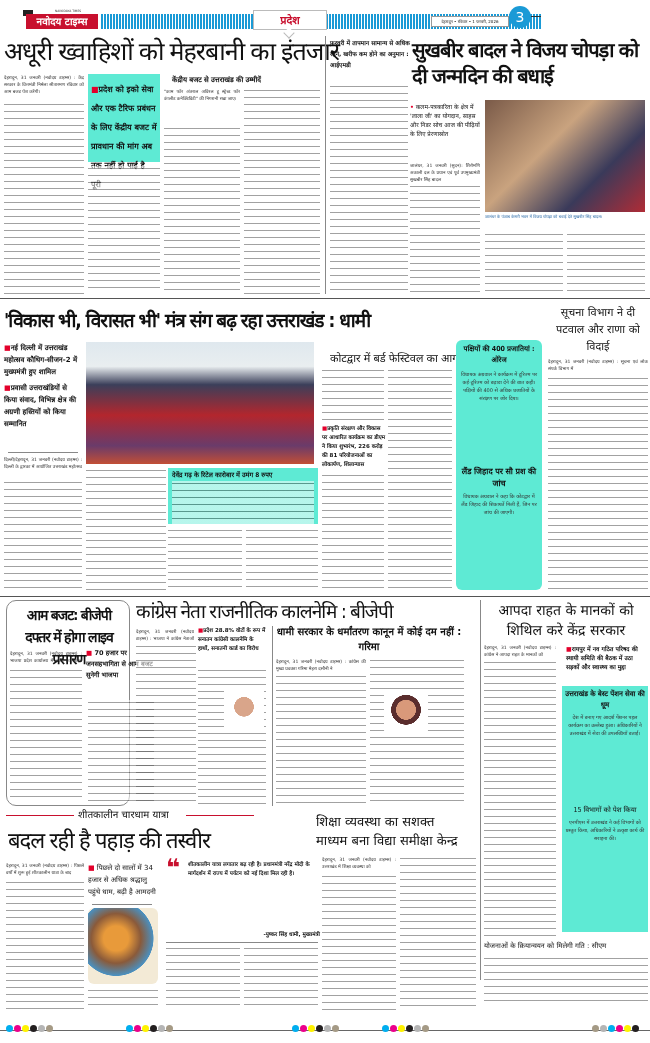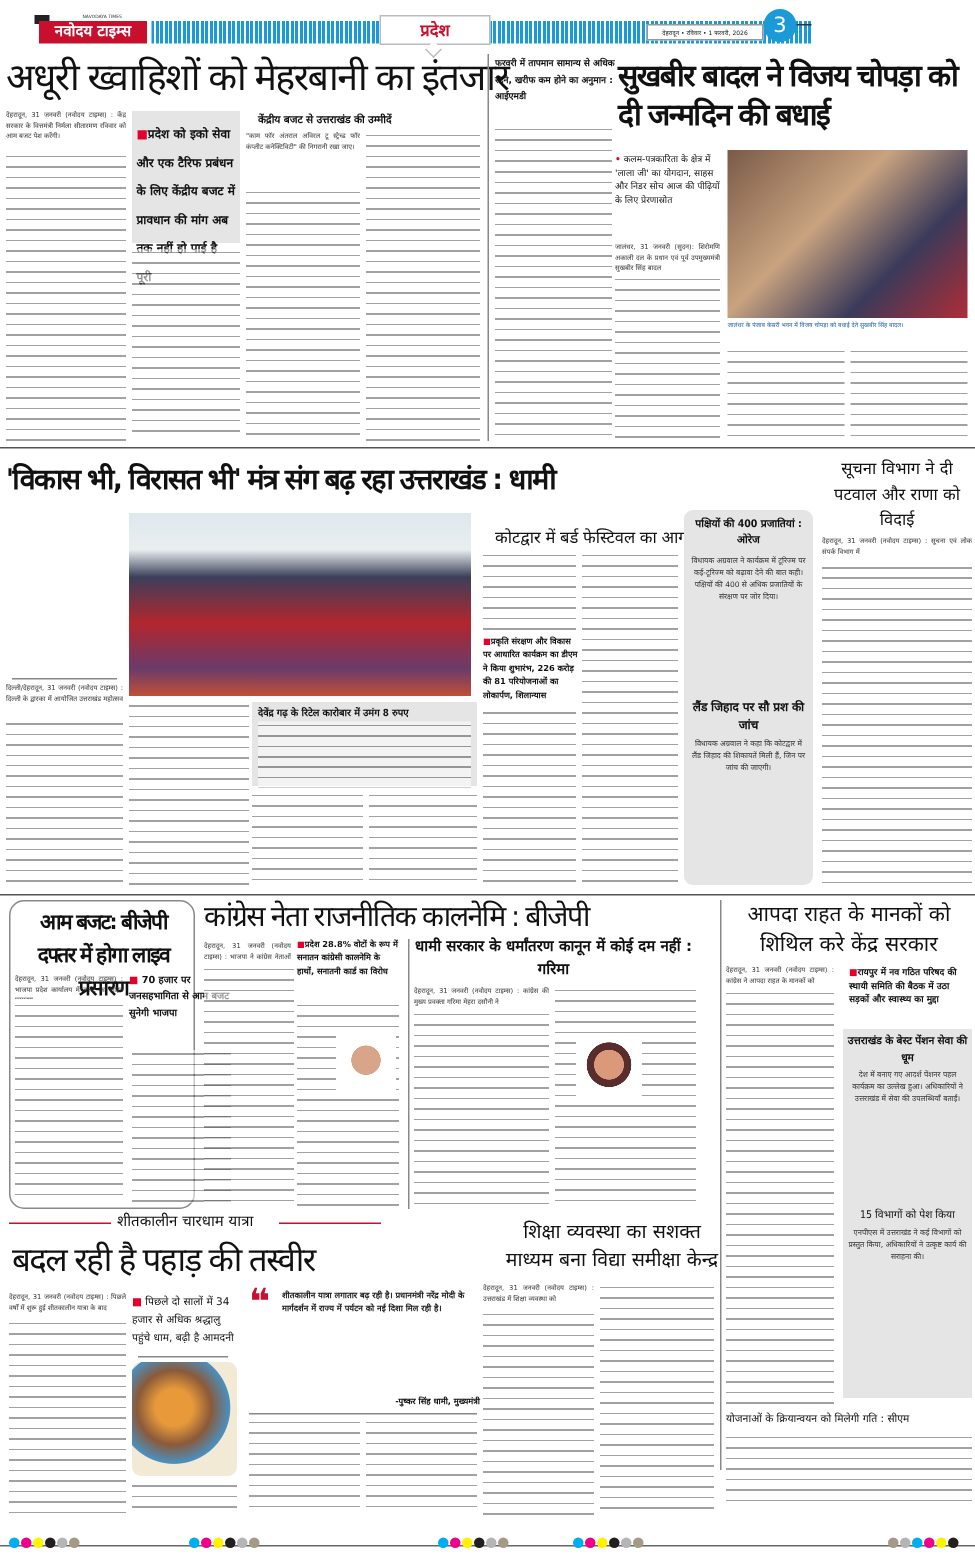--- a/index.html
+++ b/index.html
@@ -3,21 +3,21 @@
 <meta charset="utf-8">
 <style>
 *{box-sizing:border-box;margin:0;padding:0}
 body{width:650px;height:1043px;background:#fff;font-family:"DejaVu Sans","Liberation Sans",sans-serif;color:#111;position:relative;overflow:hidden}
 .abs{position:absolute}
 .txt{font-size:5px;line-height:7px;color:#333;overflow:hidden;text-align:justify}
 .lines{background:repeating-linear-gradient(#fff 0 2px,#555 2px 3px,#fff 3px 7px);opacity:.55}
 .hl{font-family:"DejaVu Sans Condensed","DejaVu Sans",sans-serif;font-weight:bold;color:#111;white-space:nowrap;letter-spacing:-1px}
 .hl-light{font-weight:normal}
 .bullet-red{color:#e3002b;font-weight:bold}
-.boxy{background:#e5e5e5}
+.boxy{background:#5eead4}
 .photo{background:linear-gradient(135deg,#7a5a48,#c9a37f 40%,#3a3a5a 70%,#b02c36);}
 .vrule{position:absolute;width:1px;background:#888}
 .hrule{position:absolute;height:1px;background:#888}
 </style>
 </head>
 <body>
 
 <div class="abs" style="left:17px;top:0;width:650px;height:32px">
   <div class="abs" style="left:38px;top:9px;font-size:3px;color:#333">NAVODAYA TIMES</div>
   <div class="abs" style="left:6px;top:10px;width:10px;height:6px;background:#222"></div>
@@ -53,20 +53,22 @@
 <div class="abs txt lines" style="left:410px;top:184px;width:70px;height:110px"></div>
 <div class="abs photo" style="left:485px;top:100px;width:160px;height:112px"></div>
 <div class="abs txt" style="left:485px;top:214px;width:160px;height:14px;color:#1a5fa0;font-size:4px;line-height:6px">जालंधर के पंजाब केसरी भवन में विजय चोपड़ा को बधाई देते सुखबीर सिंह बादल।</div>
 <div class="abs txt lines" style="left:485px;top:232px;width:78px;height:62px"></div>
 <div class="abs txt lines" style="left:567px;top:232px;width:78px;height:62px"></div>
 
 <div class="hrule" style="left:0;top:298px;width:650px;background:#555"></div>
 
 <div class="abs hl" style="left:4px;top:303px;font-size:19px;line-height:34px">'विकास भी, विरासत भी' मंत्र संग बढ़ रहा उत्तराखंड : धामी</div>
 <div class="abs" style="left:4px;top:342px;width:76px">
+  <div style="font-size:7px;line-height:12px;font-weight:bold;margin-bottom:4px"><span class="bullet-red">■</span><span>नई दिल्ली में उत्तराखंड महोत्सव कौथिग-सीजन-2 में मुख्यमंत्री हुए शामिल</span></div>
+  <div style="font-size:7px;line-height:12px;font-weight:bold"><span class="bullet-red">■</span><span>प्रवासी उत्तराखंडियों से किया संवाद, विभिन्न क्षेत्र की अग्रणी हस्तियों को किया सम्मानित</span></div>
 </div>
 <div class="hrule" style="left:8px;top:452px;width:70px"></div>
 <div class="abs txt" style="left:4px;top:456px;width:78px;height:22px;font-size:4.5px">दिल्ली/देहरादून, 31 जनवरी (नवोदय टाइम्स) : दिल्ली के द्वारका में आयोजित उत्तराखंड महोत्सव</div>
 <div class="abs txt lines" style="left:4px;top:480px;width:78px;height:110px"></div>
 <div class="abs photo" style="left:86px;top:342px;width:228px;height:122px;background:linear-gradient(180deg,#dfe8ee 0,#e9eef0 20%,#3b3f5a 35%,#b3262d 60%,#6a3b6a 85%,#c24f36)"></div>
 <div class="abs txt lines" style="left:86px;top:468px;width:80px;height:122px"></div>
 <div class="abs boxy" style="left:168px;top:468px;width:150px;height:56px;padding:2px 4px">
   <div class="hl" style="font-size:6.5px;letter-spacing:0">देवेंद्र गढ़ के रिटेल कारोबार में उमंग 8 रुपए</div>
   <div class="txt lines" style="height:44px;margin-top:2px"></div>
 </div>
@@ -145,21 +147,21 @@
 <div class="hrule" style="left:92px;top:904px;width:60px"></div>
 <div class="abs photo" style="left:88px;top:908px;width:70px;height:76px;border-radius:6px;background:radial-gradient(circle at 40% 40%,#e89a3a 0 20%,#8a5a3a 40%,#4a90c0 60%,#f3ead6 61%)"></div>
 <div class="abs txt lines" style="left:88px;top:988px;width:70px;height:22px"></div>
 <div class="abs" style="left:166px;top:856px;font-size:24px;line-height:24px;color:#c8102e;font-weight:bold">❝</div>
 <div class="abs" style="left:188px;top:860px;width:130px;font-size:5.5px;line-height:9px;font-weight:bold;color:#222">शीतकालीन यात्रा लगातार बढ़ रही है। प्रधानमंत्री नरेंद्र मोदी के मार्गदर्शन में राज्य में पर्यटन को नई दिशा मिल रही है।</div>
 <div class="abs" style="left:230px;top:930px;width:90px;font-size:5.5px;text-align:right;font-weight:bold">-पुष्कर सिंह धामी, मुख्यमंत्री</div>
 <div class="hrule" style="left:166px;top:942px;width:152px"></div>
 <div class="abs txt lines" style="left:166px;top:946px;width:74px;height:64px"></div>
 <div class="abs txt lines" style="left:244px;top:946px;width:74px;height:64px"></div>
 
-<div class="abs" style="left:332px;top:812px;width:152px;font-size:13px;line-height:19px;text-align:center">शिक्षा व्यवस्था का सशक्त माध्यम बना विद्या समीक्षा केन्द्र</div>
+<div class="abs" style="left:316px;top:812px;width:152px;font-size:13px;line-height:19px;">शिक्षा व्यवस्था का सशक्त माध्यम बना विद्या समीक्षा केन्द्र</div>
 <div class="abs txt" style="left:322px;top:856px;width:74px;height:16px;font-size:4.5px">देहरादून, 31 जनवरी (नवोदय टाइम्स) : उत्तराखंड में शिक्षा व्यवस्था को</div>
 <div class="abs txt lines" style="left:322px;top:874px;width:74px;height:136px"></div>
 <div class="abs txt lines" style="left:400px;top:856px;width:76px;height:154px"></div>
 
 <div class="abs" style="left:484px;top:940px;width:164px;font-size:7px;line-height:12px;white-space:nowrap;font-weight:normal">योजनाओं के क्रियान्वयन को मिलेगी गति : सीएम</div>
 <div class="abs txt lines" style="left:484px;top:956px;width:164px;height:50px"></div>
 
 <div class="hrule" style="left:0;top:1030px;width:650px;background:#666"></div>
 <div class="abs" style="left:6px;top:1025px;width:640px;height:12px">
   <div class="abs" style="left:0;display:flex;gap:1px">

